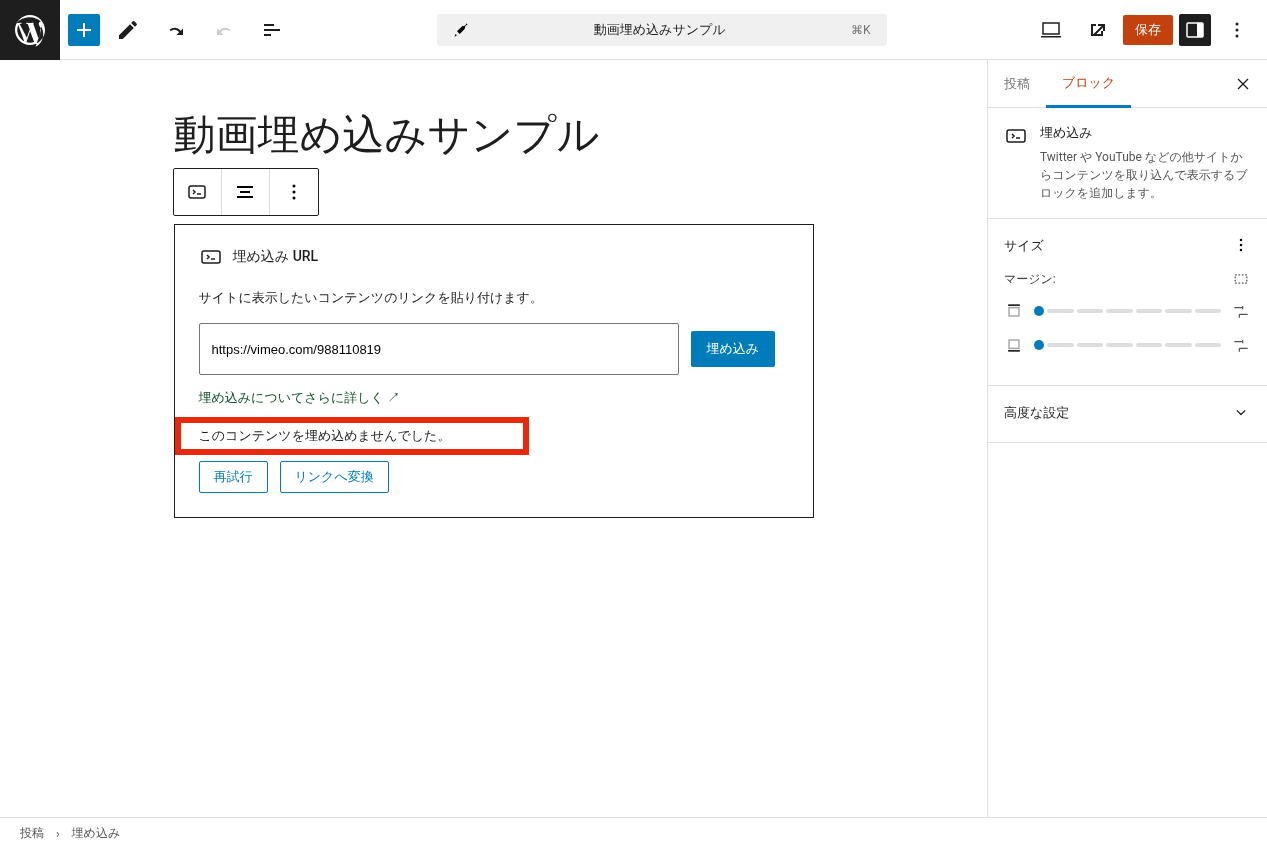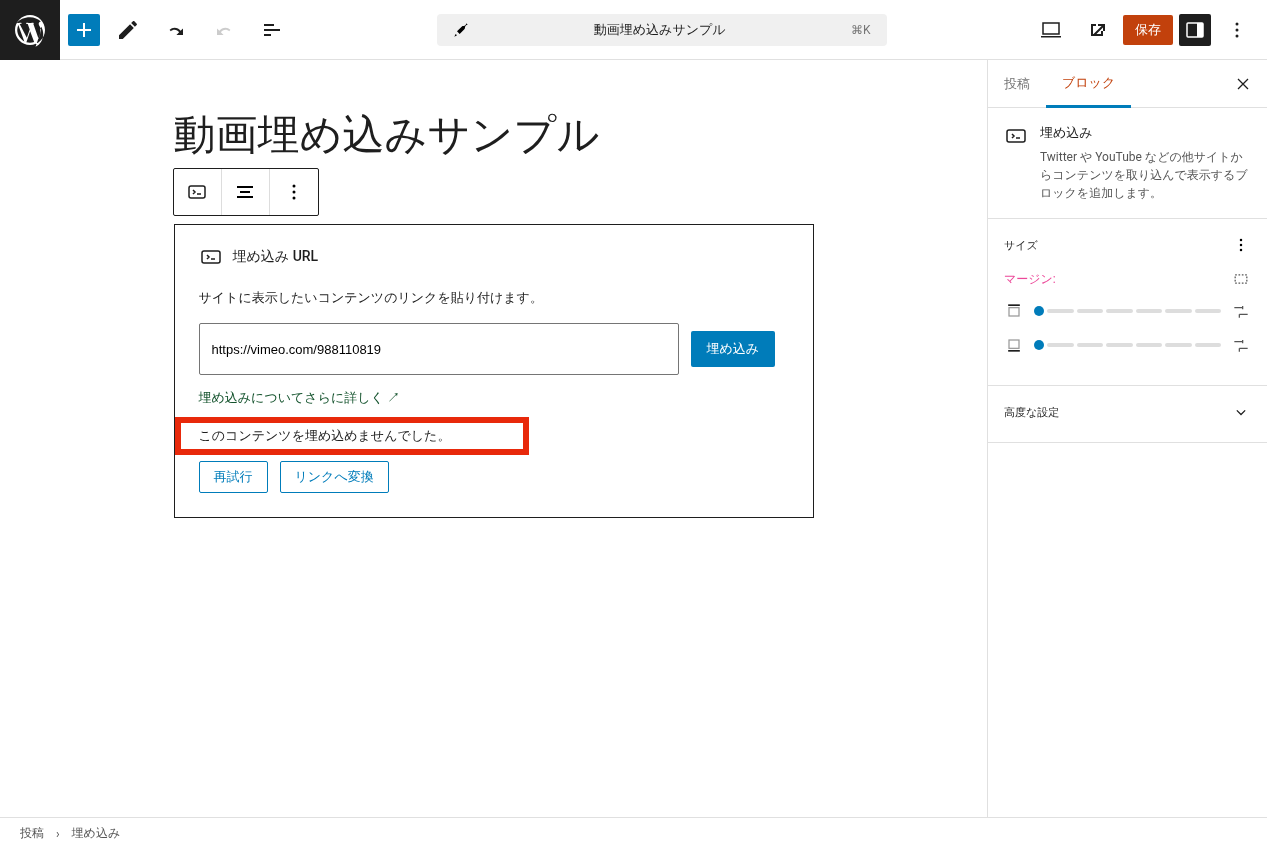--- a/index.html
+++ b/index.html
@@ -58,23 +58,23 @@
     .sidebar-tab { padding: 0 16px; height: 48px; display: flex; align-items: center; font-size: 13px; cursor: pointer; color: #757575; }
     .sidebar-tab.active { color: #c2410c; border-bottom: 3px solid #007cba; font-weight: 500; margin-bottom: -1px; }
     .sidebar-close { margin-left: auto; width: 48px; height: 48px; display: flex; align-items: center; justify-content: center; cursor: pointer; }
     
     .block-card { display: flex; padding: 16px; gap: 12px; border-bottom: 1px solid #e0e0e0; }
     .block-card-icon { width: 24px; height: 24px; flex-shrink: 0; }
     .block-card-title { font-size: 13px; font-weight: 500; margin-bottom: 6px; }
     .block-card-desc { font-size: 12px; color: #555; line-height: 1.5; }
     
     .sidebar-panel { padding: 16px; border-bottom: 1px solid #e0e0e0; }
-    .panel-header { display: flex; justify-content: space-between; align-items: center; margin-bottom: 14px; font-size: 11px; }
+    .panel-header { display: flex; justify-content: space-between; align-items: flex-end; margin-bottom: 14px; font-size: 13px; }
     .panel-header.only { margin-bottom: 4px; cursor: pointer; }
-    .margin-row { display: flex; align-items: center; justify-content: space-between; margin-bottom: 12px; font-size: 12px; color: #ec4899; }
+    .margin-row { display: flex; align-items: center; justify-content: space-between; margin-bottom: 12px; font-size: 12px; color: #404040; }
     .spacing-control { display: flex; align-items: center; gap: 10px; margin-bottom: 14px; }
     .spacing-icon { width: 20px; height: 20px; }
     .spacing-track { flex: 1; display: flex; align-items: center; gap: 3px; }
     .spacing-dot { width: 10px; height: 10px; border-radius: 50%; background: #007cba; }
     .spacing-seg { flex: 1; height: 4px; background: #ddd; border-radius: 2px; }
     .spacing-settings { width: 20px; height: 20px; cursor: pointer; }
     
     
     .footer-breadcrumb { height: 32px; border-top: 1px solid #e0e0e0; display: flex; align-items: center; padding: 0 20px; gap: 12px; font-size: 12px; color: #555; }
     

